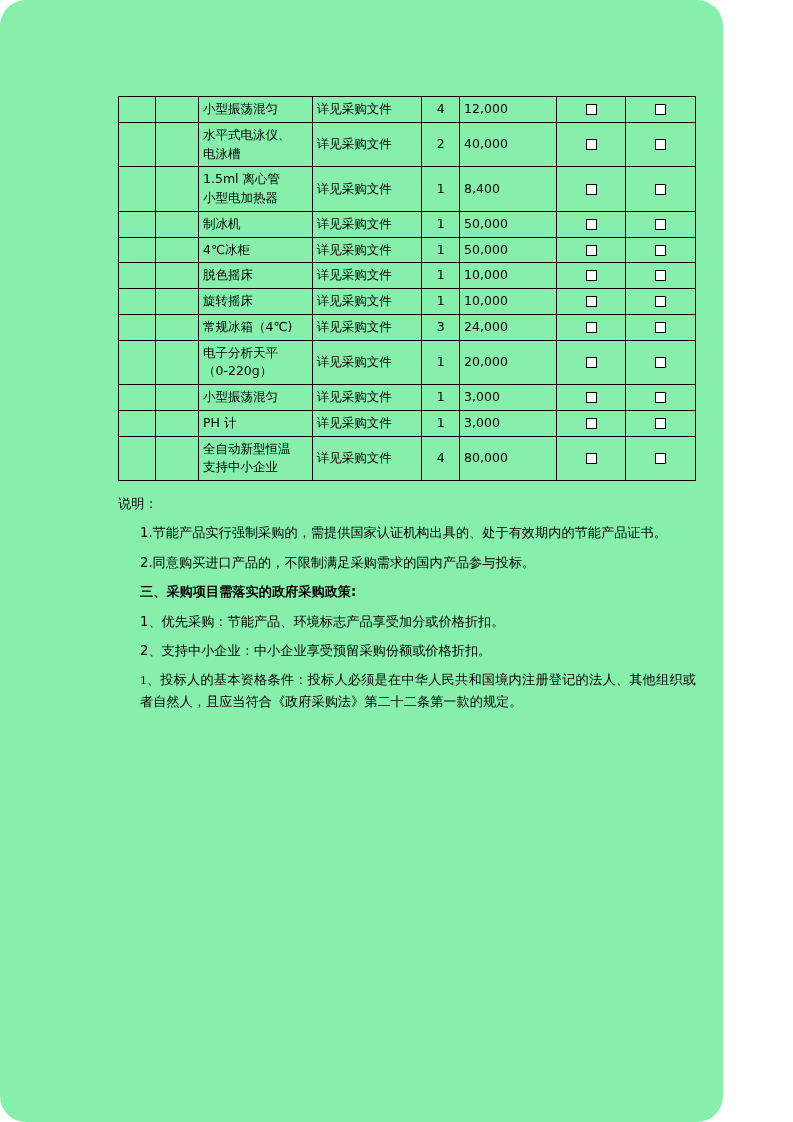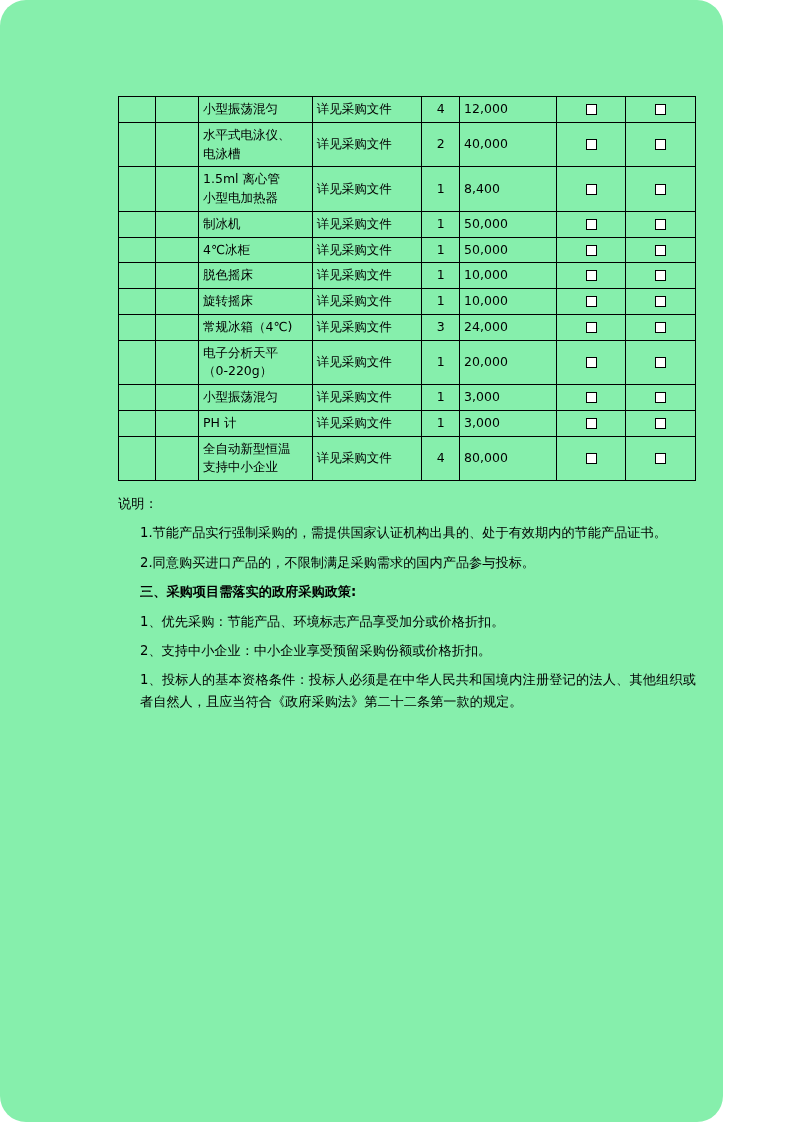--- a/index.html
+++ b/index.html
@@ -78,20 +78,21 @@
     font-weight: bold;
     text-indent: 0;
     margin-left: -22px;
     padding-left: 22px;
   }
   .notes p.hang {
     text-indent: 0;
   }
   .notes p.noind {
     margin-left: -22px;
+    font-family: Liberation Serif, serif;
   }
 </style>
 </head>
 <body>
 
 <div class="page">
   <div class="content">
 
     <table class="items">
       <tbody>

